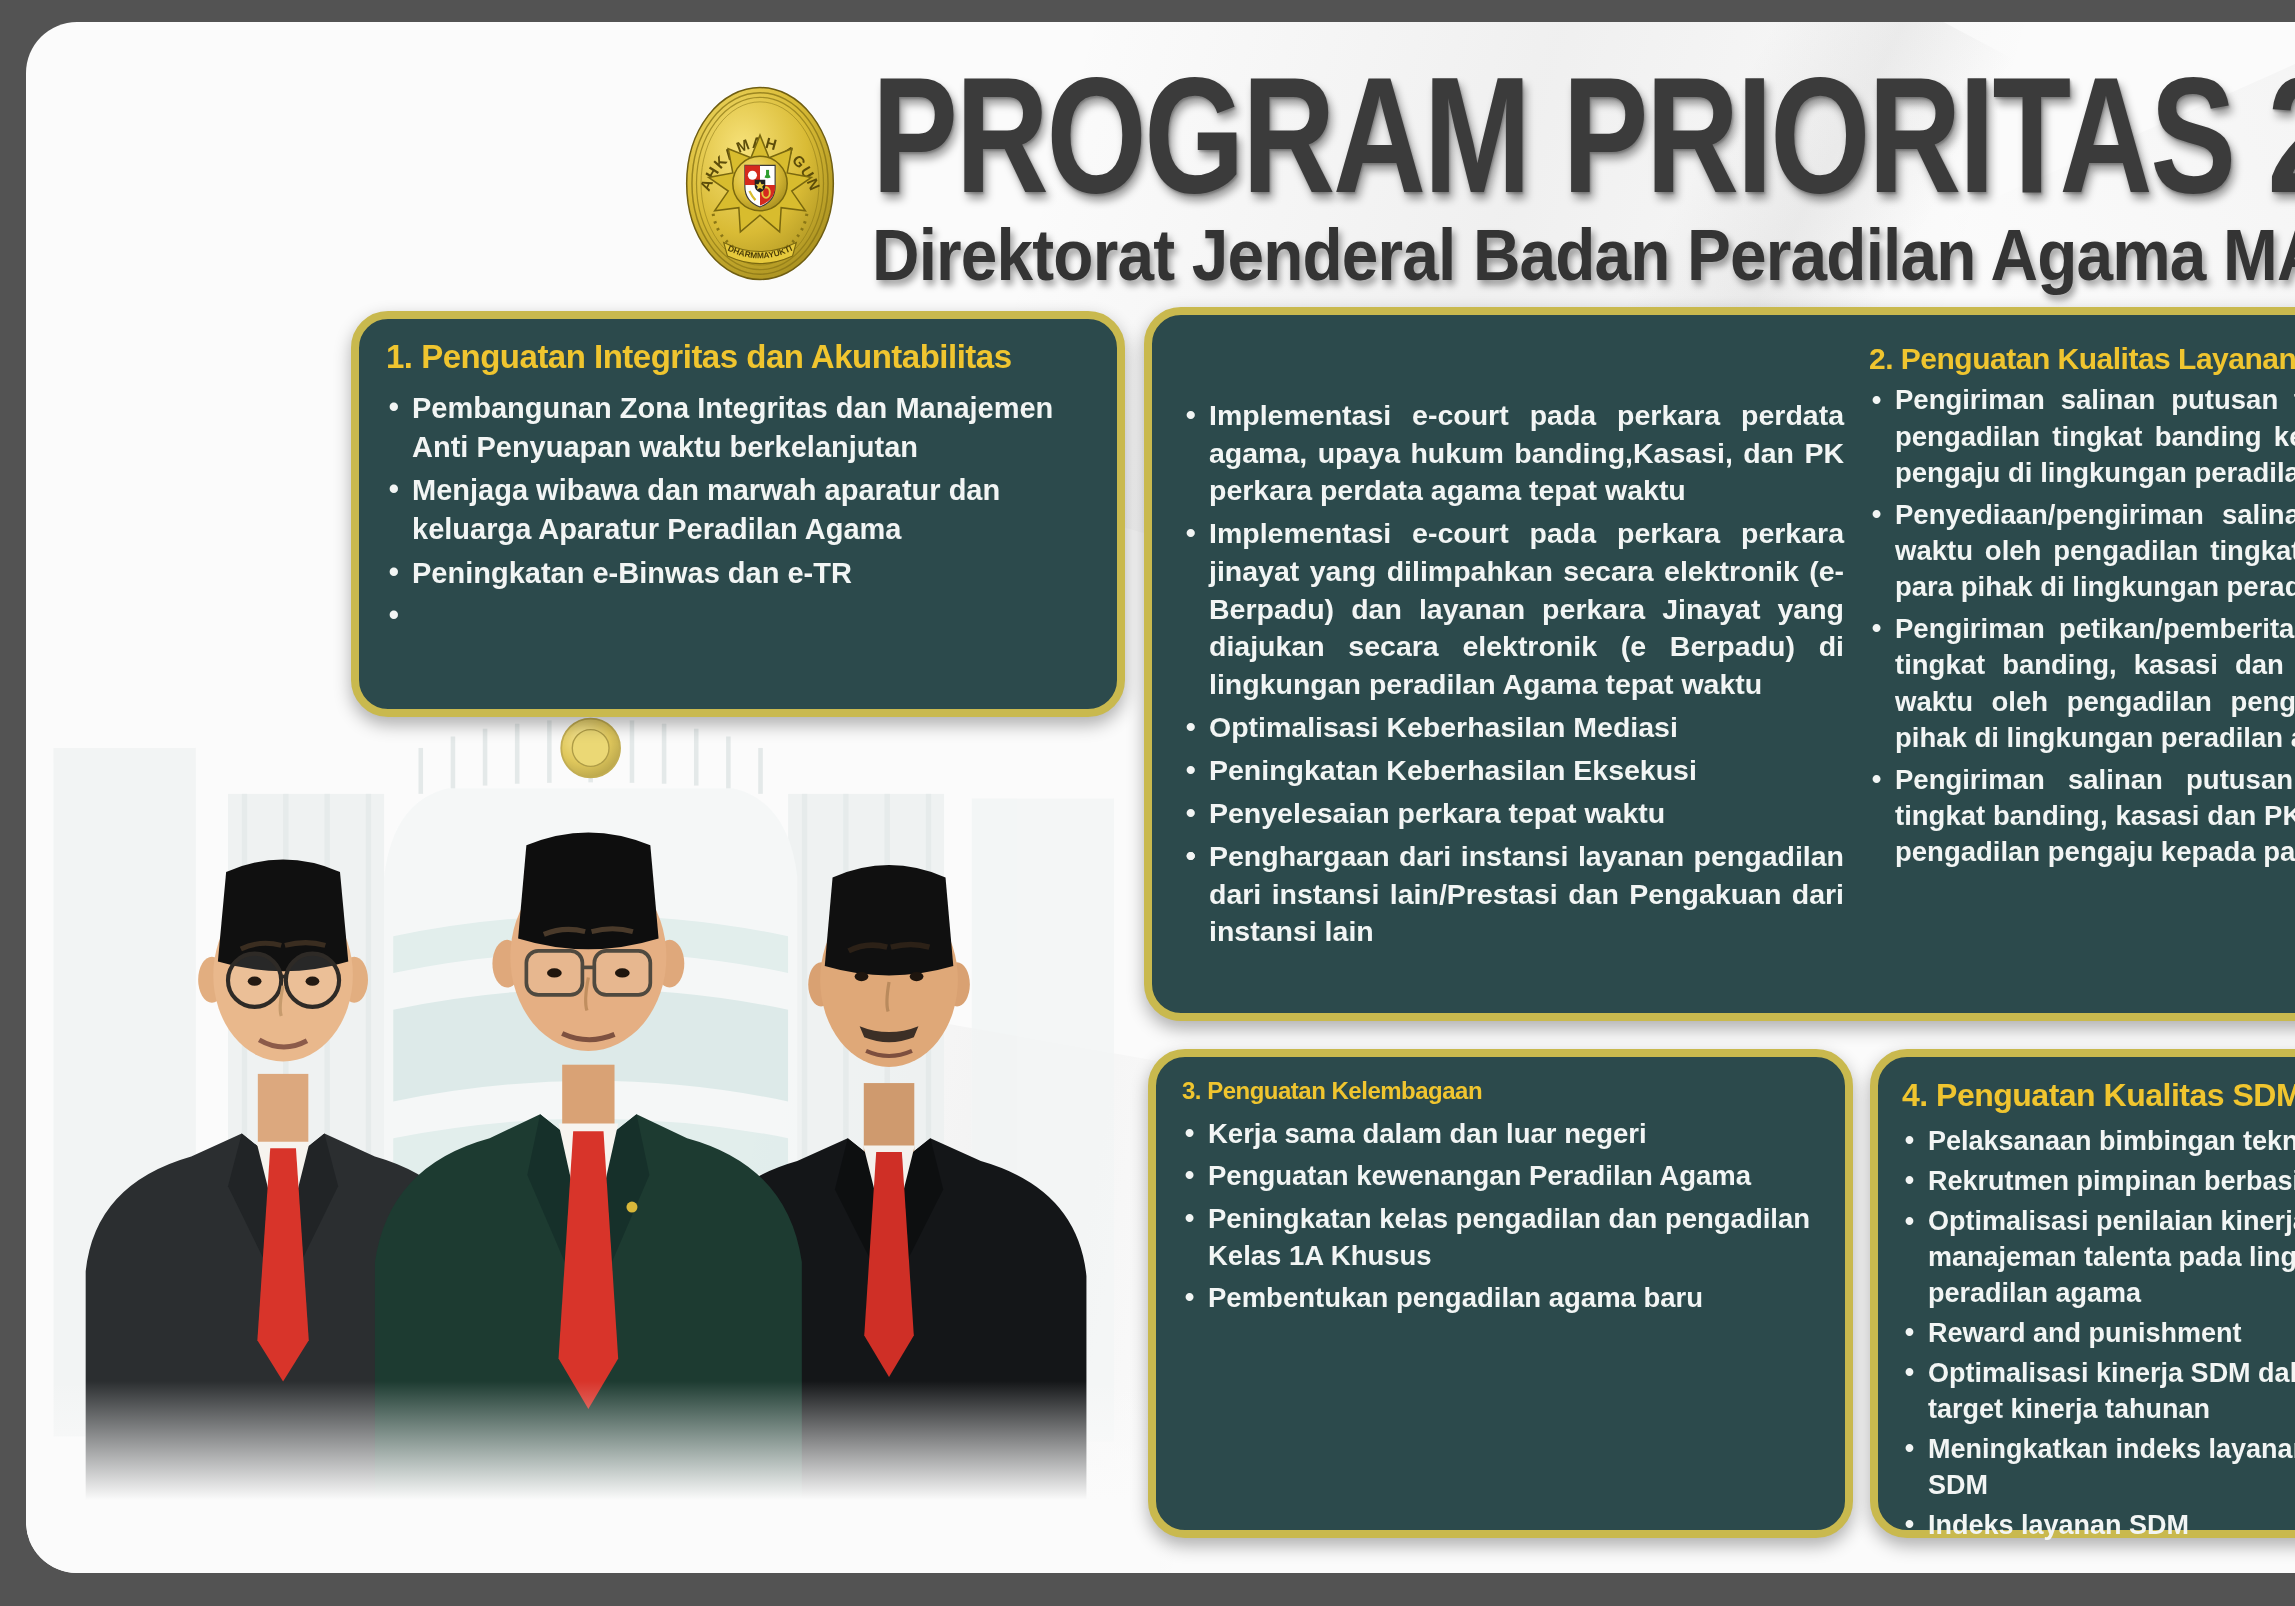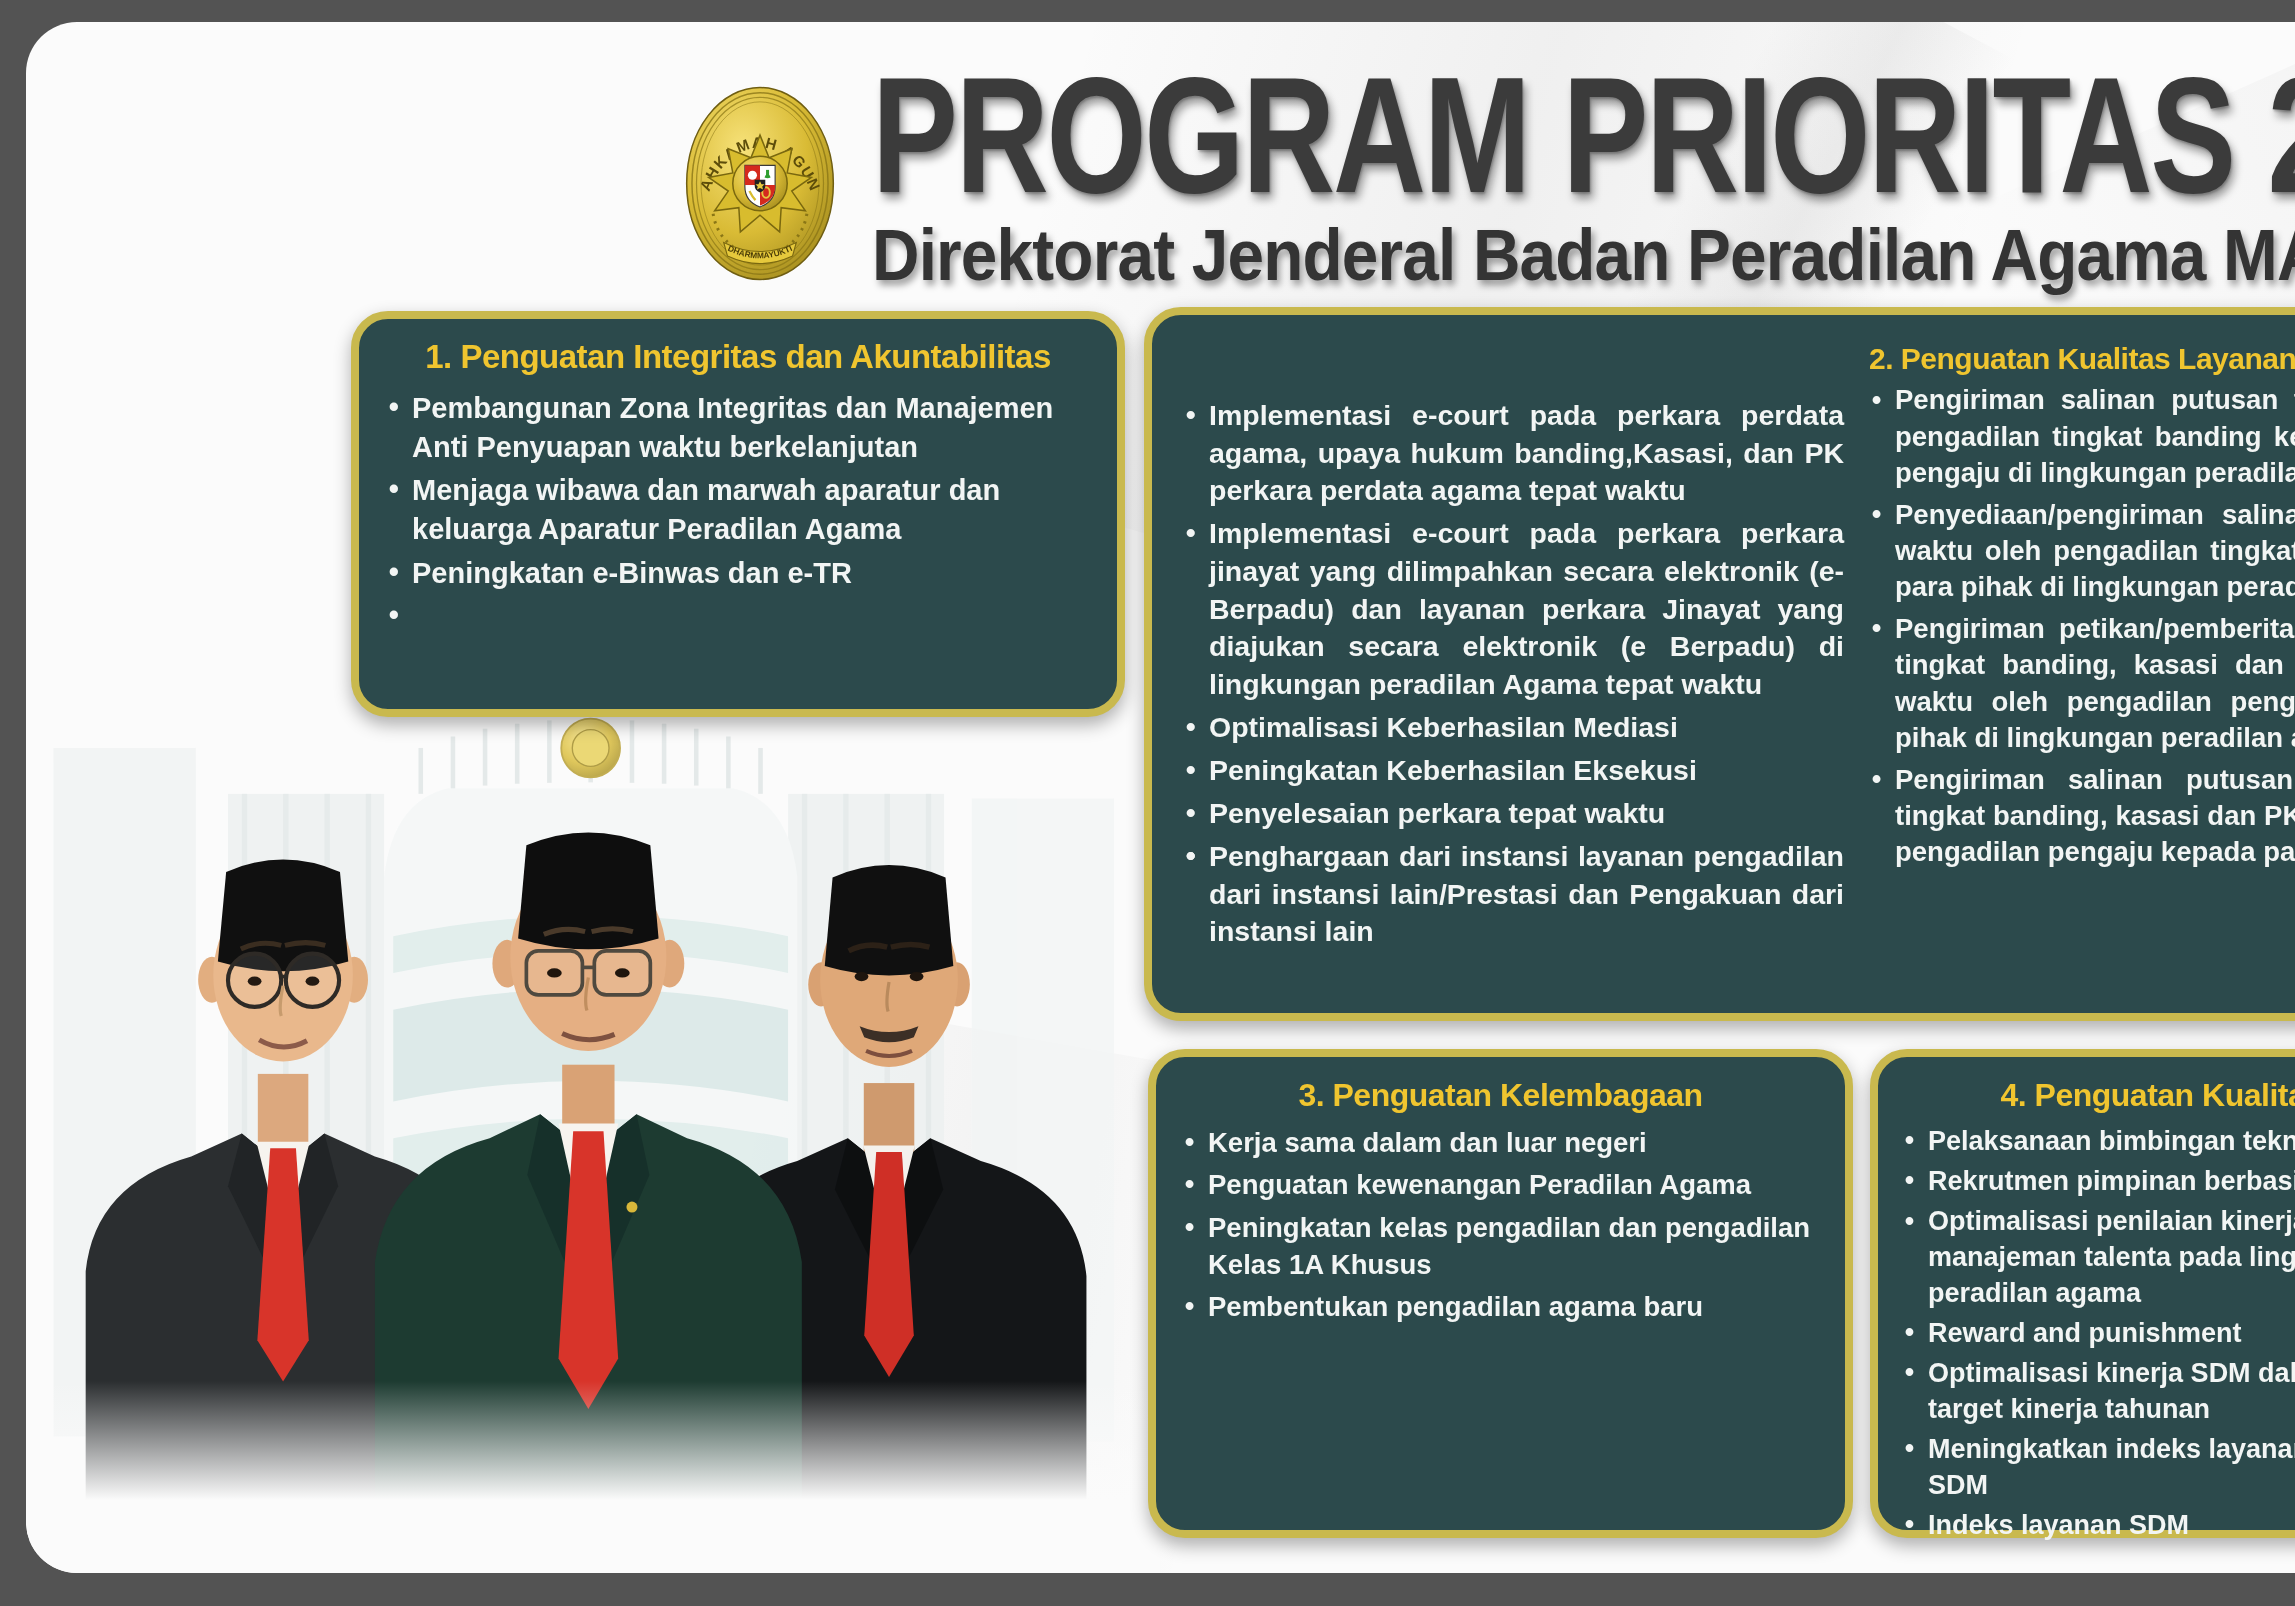--- a/index.html
+++ b/index.html
@@ -44,39 +44,39 @@
             transform:scaleX(.88);transform-origin:left top;}
 
   
   .photo{position:absolute;left:0px;top:657px;width:1127px;height:894px;}
   .photo-fade{position:absolute;left:0px;top:1359px;width:1134px;height:192px;
               background:linear-gradient(rgba(251,251,251,0),#fbfbfb 62%,#fbfbfb);}
 
   
   .pbox{position:absolute;background:var(--box-bg);border:8.3px solid var(--box-border);
         border-radius:37px;box-shadow:0 7.3px 17.4px rgba(0,0,0,.30);color:var(--body-text);}
-  .pbox .btitle{color:var(--box-title);font-weight:700;text-align:center;letter-spacing:-0.5px;}
+  .pbox .btitle{color:var(--box-title);font-weight:700;text-align:left;letter-spacing:-0.5px;}
   ul.blist{list-style:none;}
   ul.blist li{position:relative;padding-left:26px;font-weight:700;}
   ul.blist li .blt{position:absolute;left:2.8px;top:-0.9px;}
   ul.blist li .btxt{display:inline;}
 
   .box1{left:325px;top:289px;width:774px;height:406px;padding:19px 27px;}
   .box1 .btitle{font-size:33px;margin-bottom:13px;}
   .box1 ul li{font-size:29px;line-height:1.34;margin-bottom:4.6px;}
 
   .box2{left:1118px;top:285px;width:2015px;height:714px;padding:27px 31px;}
   .box2 .cols{display:grid;grid-template-columns:661px 657px 578px;column-gap:25px;}
   .box2 .btitle{font-size:30px;text-align:left;white-space:nowrap;margin-bottom:6.4px;}
   .box2 ul li{text-align:justify;line-height:1.32;margin-bottom:5.5px;}
   .box2 .c1 ul{margin-top:55px;} .box2 .c1 li{font-size:28.5px;}
   .box2 .c2 li{font-size:27.5px;}
 
   .box3{left:1122px;top:1027px;width:705px;height:489px;padding:20px 26px;}
-  .box3 .btitle{font-size:32px;margin-bottom:11px;}
+  .box3 .btitle{font-size:24px;margin-bottom:11px;}
   .box3 ul li{font-size:27.5px;line-height:1.34;margin-bottom:5.5px;}
 
   .box4{left:1844px;top:1027px;width:661px;height:489px;padding:20px 24px;}
   .box4 .btitle{font-size:32px;margin-bottom:10px;}
   .box4 ul li{font-size:27px;line-height:1.32;margin-bottom:4.6px;}
 </style>
 </head>
 <body>
 
 <svg width="0" height="0" style="position:absolute" aria-hidden="true">

